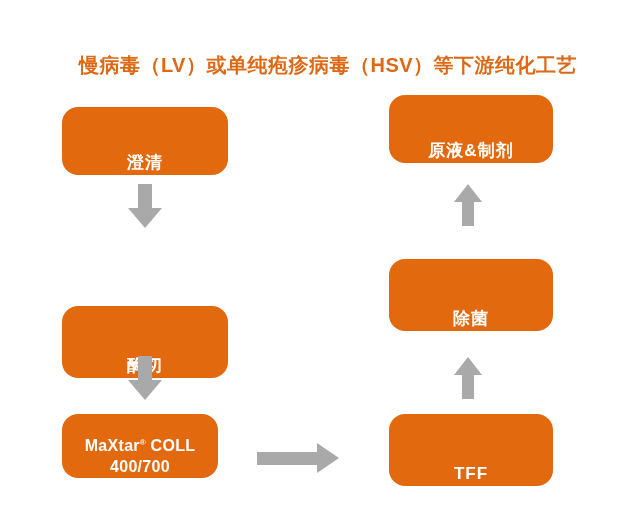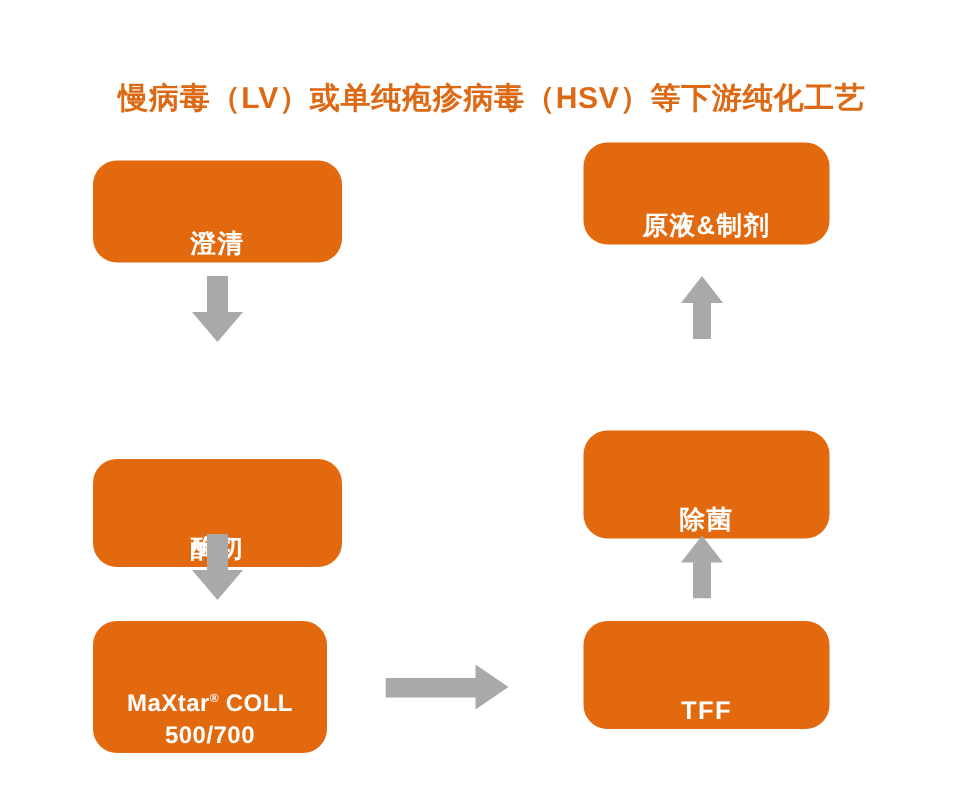--- a/index.html
+++ b/index.html
@@ -38,22 +38,22 @@
     justify-content: center;
     text-align: center;
     font-weight: bold;
     font-size: 17px;
     letter-spacing: 1px;
     line-height: 1.35;
   }
   #box-clarification { left: 62px;  top: 107px; width: 166px; height: 68px; }
   #box-formulation   { left: 389px; top: 95px; width: 164px; height: 68px; }
   #box-digestion     { left: 62px;  top: 259px; width: 166px; height: 72px; margin-top: 47px; }
-  #box-sterile       { left: 389px; top: 259px; width: 164px; height: 72px; margin-top: 28px; }
-  #box-maxtar        { left: 62px;  top: 414px; width: 156px; height: 88px; font-size: 16px; letter-spacing: 0.3px; }
+  #box-sterile       { left: 389px; top: 259px; width: 164px; height: 72px; }
+  #box-maxtar        { left: 62px;  top: 414px; width: 156px; height: 64px; font-size: 16px; letter-spacing: 0.3px; }
   #box-tff           { left: 389px; top: 414px; width: 164px; height: 72px; }
 
   .box-label { display: block; }
   .box-line { display: block; }
   .reg-mark {
     font-size: 8px;
     vertical-align: super;
     line-height: 0;
   }
   .brand-suffix { margin-left: 0.28em; }
@@ -79,21 +79,21 @@
     <span class="box-label">澄清</span>
   </div>
 
   <div class="box" id="box-digestion">
     <span class="box-label">酶切</span>
   </div>
 
   <div class="box" id="box-maxtar">
     <span class="box-label">
       <span class="box-line"><span>MaXtar</span><sup class="reg-mark">®</sup><span class="brand-suffix">COLL</span></span>
-      <span class="box-line">500/700</span>
+      <span class="box-line">400/700</span>
     </span>
   </div>
 
   <div class="box" id="box-formulation">
     <span class="box-label">原液&amp;制剂</span>
   </div>
 
   <div class="box" id="box-sterile">
     <span class="box-label">除菌</span>
   </div>

